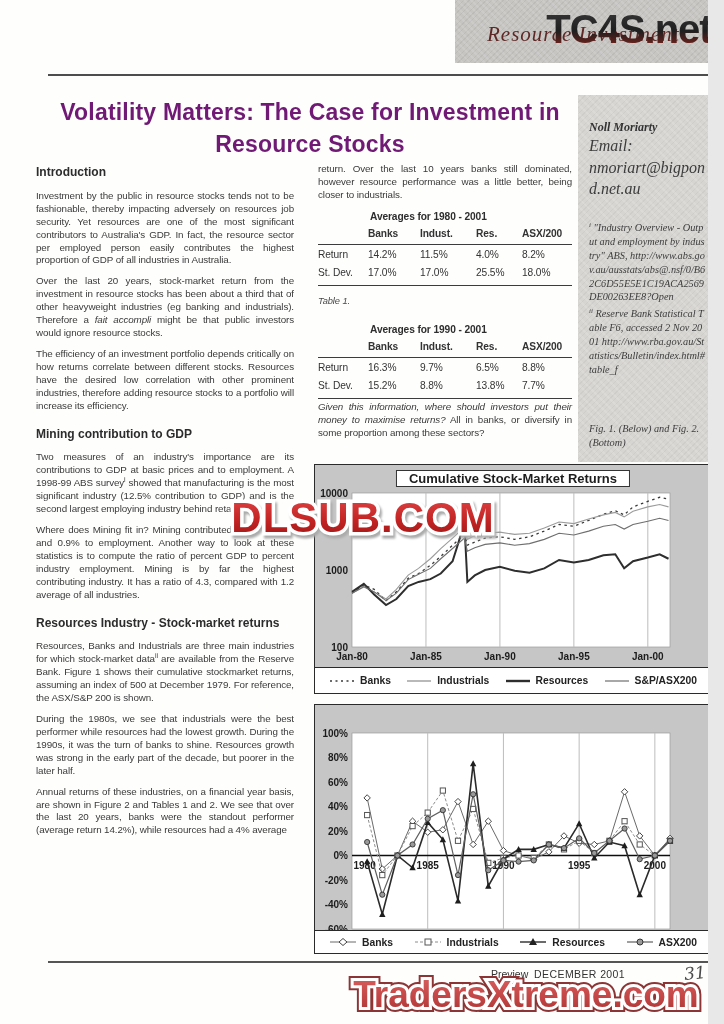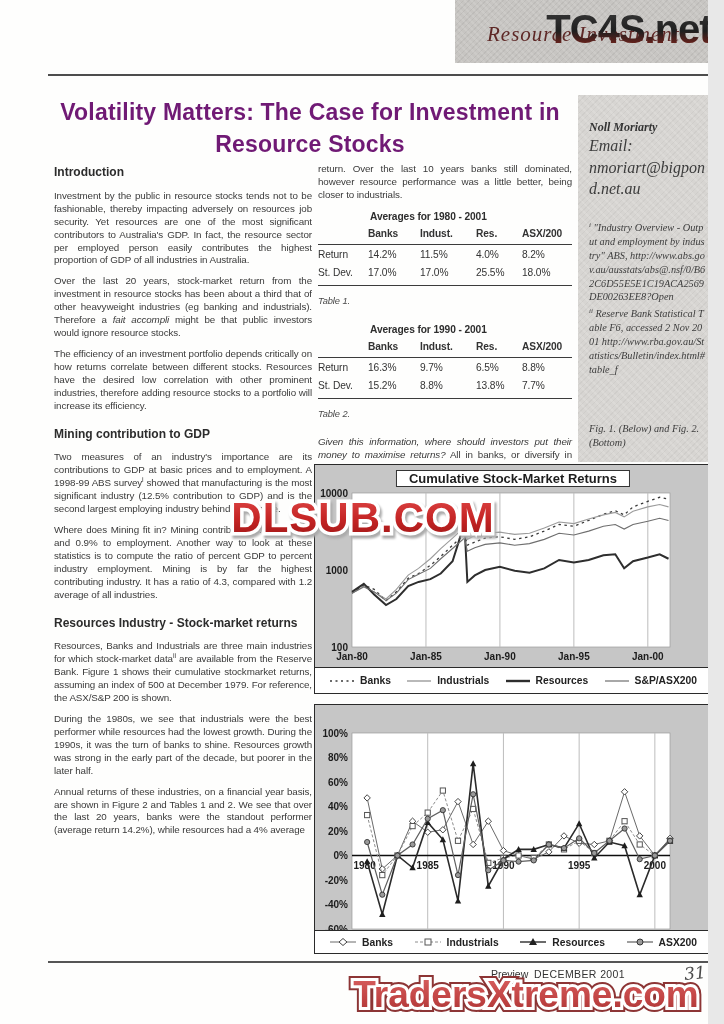--- a/index.html
+++ b/index.html
@@ -11,21 +11,21 @@
                      repeating-linear-gradient(-45deg,rgba(0,0,0,.05) 0 1px,transparent 1px 4px);}
   .script-wm{position:absolute;left:487px;top:22px;font-family:"Liberation Serif",serif;
     font-style:italic;font-size:21px;color:#5e2826;letter-spacing:1px;z-index:2;}
   .tc4s{position:absolute;left:533px;top:1px;z-index:3;}
   .rule-top{position:absolute;left:48px;top:74px;width:666px;height:2px;background:#4d4d4d;}
   
   .title{position:absolute;left:48px;top:96px;width:524px;text-align:center;
     font-size:23px;line-height:1.4;font-weight:600;color:#701a75;letter-spacing:.2px;}
   
   .col{position:absolute;top:163px;font-size:9.8px;line-height:1.32;text-align:justify;letter-spacing:-.1px;}
-  .col-left{left:54px;width:258px;}
+  .col-left{left:36px;width:258px;}
   .col-right{left:318px;width:254px;}
   .col p{margin:0 0 8px;}
   .col h3{font-size:12px;color:#2c2c2c;margin:14px 0 9px;font-weight:bold;letter-spacing:0;text-align:left;}
   .col h3.first{margin-top:2px;}
   sup{font-size:7px;line-height:0;}
   .it{font-style:italic;}
   
   .tbl{margin:6px 0 2px;}
   .tbl-title{font-weight:bold;font-size:10.2px;color:#2e2e2e;padding-left:52px;margin-bottom:3px;}
   table.stable{border-collapse:collapse;width:254px;font-size:10.2px;color:#333;table-layout:fixed;}
@@ -177,21 +177,20 @@
         </tr>
         <tr class="last">
           <td>St. Dev.</td>
           <td>15.2%</td>
           <td>8.8%</td>
           <td>13.8%</td>
           <td>7.7%</td>
         </tr>
       </tbody>
         </table>
-      <div class="tbl-caption">Table 2.</div>
     </div>
 
     <p class="question"><span class="it">Given this information, where should investors put their money to maximise returns?</span><span> All in banks, or diversify in some proportion among these sectors?</span></p>
   </div>
 
   <div class="sidebar">
     <div class="sb-item sb-author">Noll Moriarty</div>
     <div class="sb-item sb-email"><span>Email:</span><br><span>nmoriart@bigpond.net.au</span></div>
     <div class="sb-item sb-note1"><sup>i</sup> <span>"Industry Overview - Output and employment by industry" ABS, http://www.abs.gov.au/ausstats/abs@.nsf/0/B62C6D55E5E1C19ACA2569DE00263EE8?Open</span></div>
     <div class="sb-item sb-note2"><sup>ii</sup> <span>Reserve Bank Statistical Table F6, accessed 2 Nov 2001 http://www.rba.gov.au/Statistics/Bulletin/index.html#table_f</span></div>

